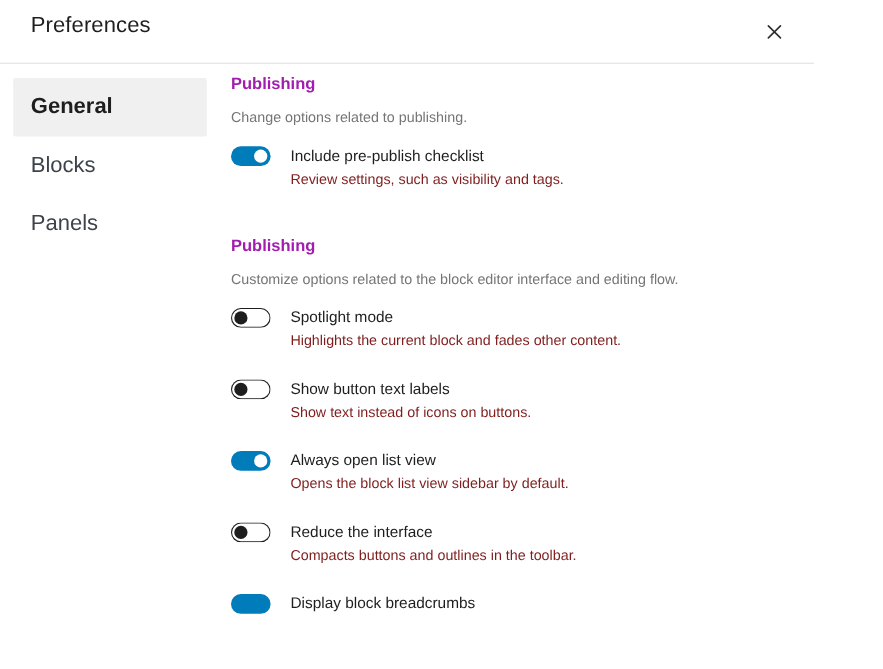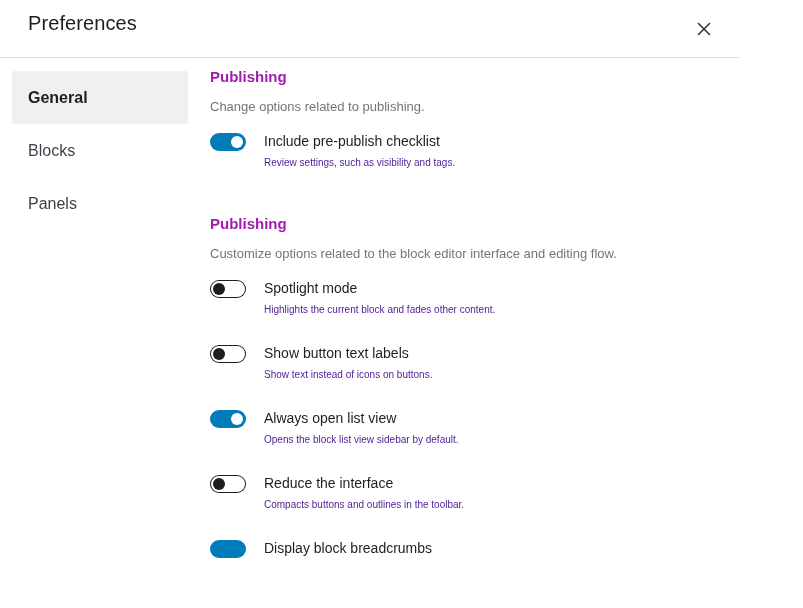--- a/index.html
+++ b/index.html
@@ -77,21 +77,21 @@
     width: 200px;
     padding: 13px 12px 0 12px;
   }
 
   .nav-item {
     display: block;
     width: 176px;
     height: 53px;
     line-height: 53px;
     padding: 0 16px;
-    font-size: 16px;
+    font-size: 20px;
     color: #3c434a;
     background: transparent;
     border: none;
     border-radius: 2px;
     text-align: left;
     cursor: pointer;
     font-family: inherit;
     white-space: nowrap;
   }
   .nav-item.is-active {
@@ -171,23 +171,23 @@
   .toggle-text { flex: 1 1 auto; min-width: 0; }
 
   .toggle-label {
     font-size: 14px;
     line-height: 20px;
     color: #1e1e1e;
     display: block;
   }
 
   .toggle-help {
-    font-size: 10px;
+    font-size: 13px;
     line-height: 20px;
-    color: #4c1d95;
+    color: #7f1d1d;
     display: block;
     margin-top: 2px;
   }
 </style>
 </head>
 <body>
 
 <div class="modal">
 
   <div class="modal-header">

